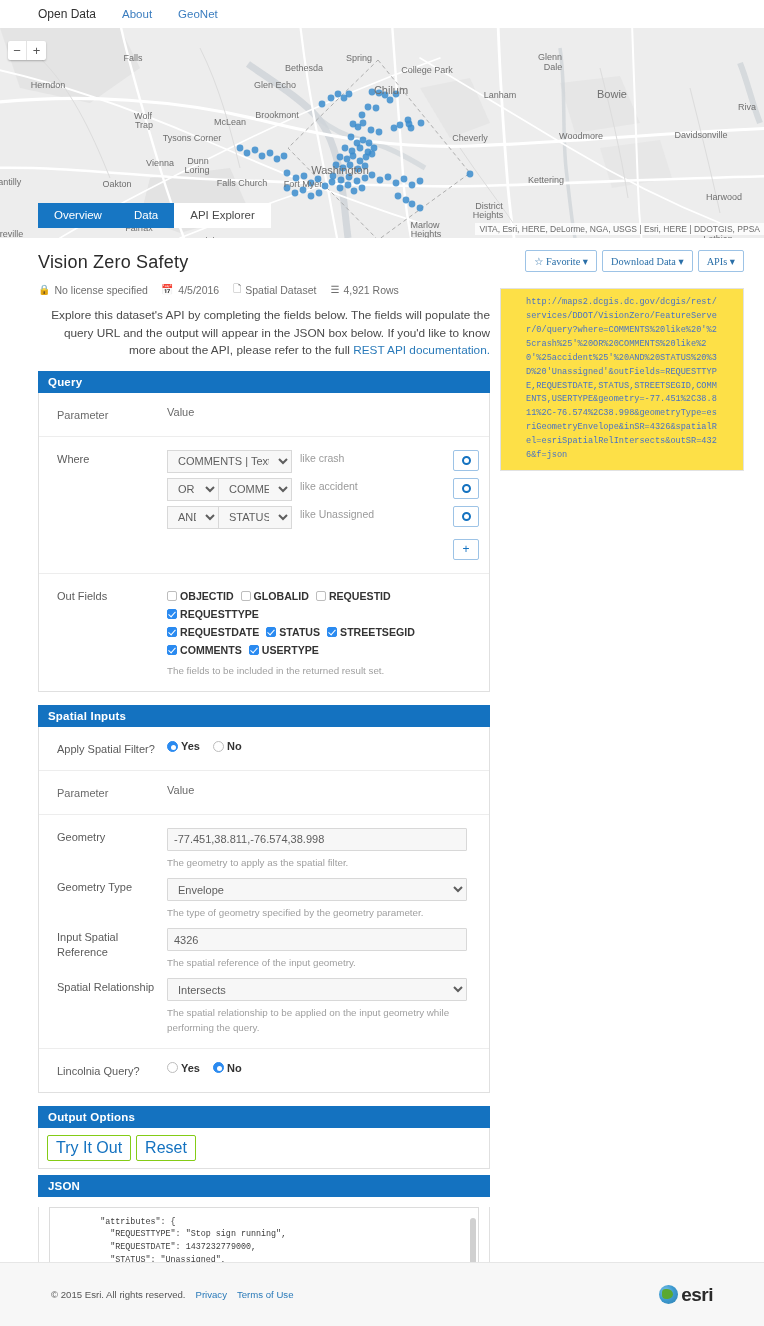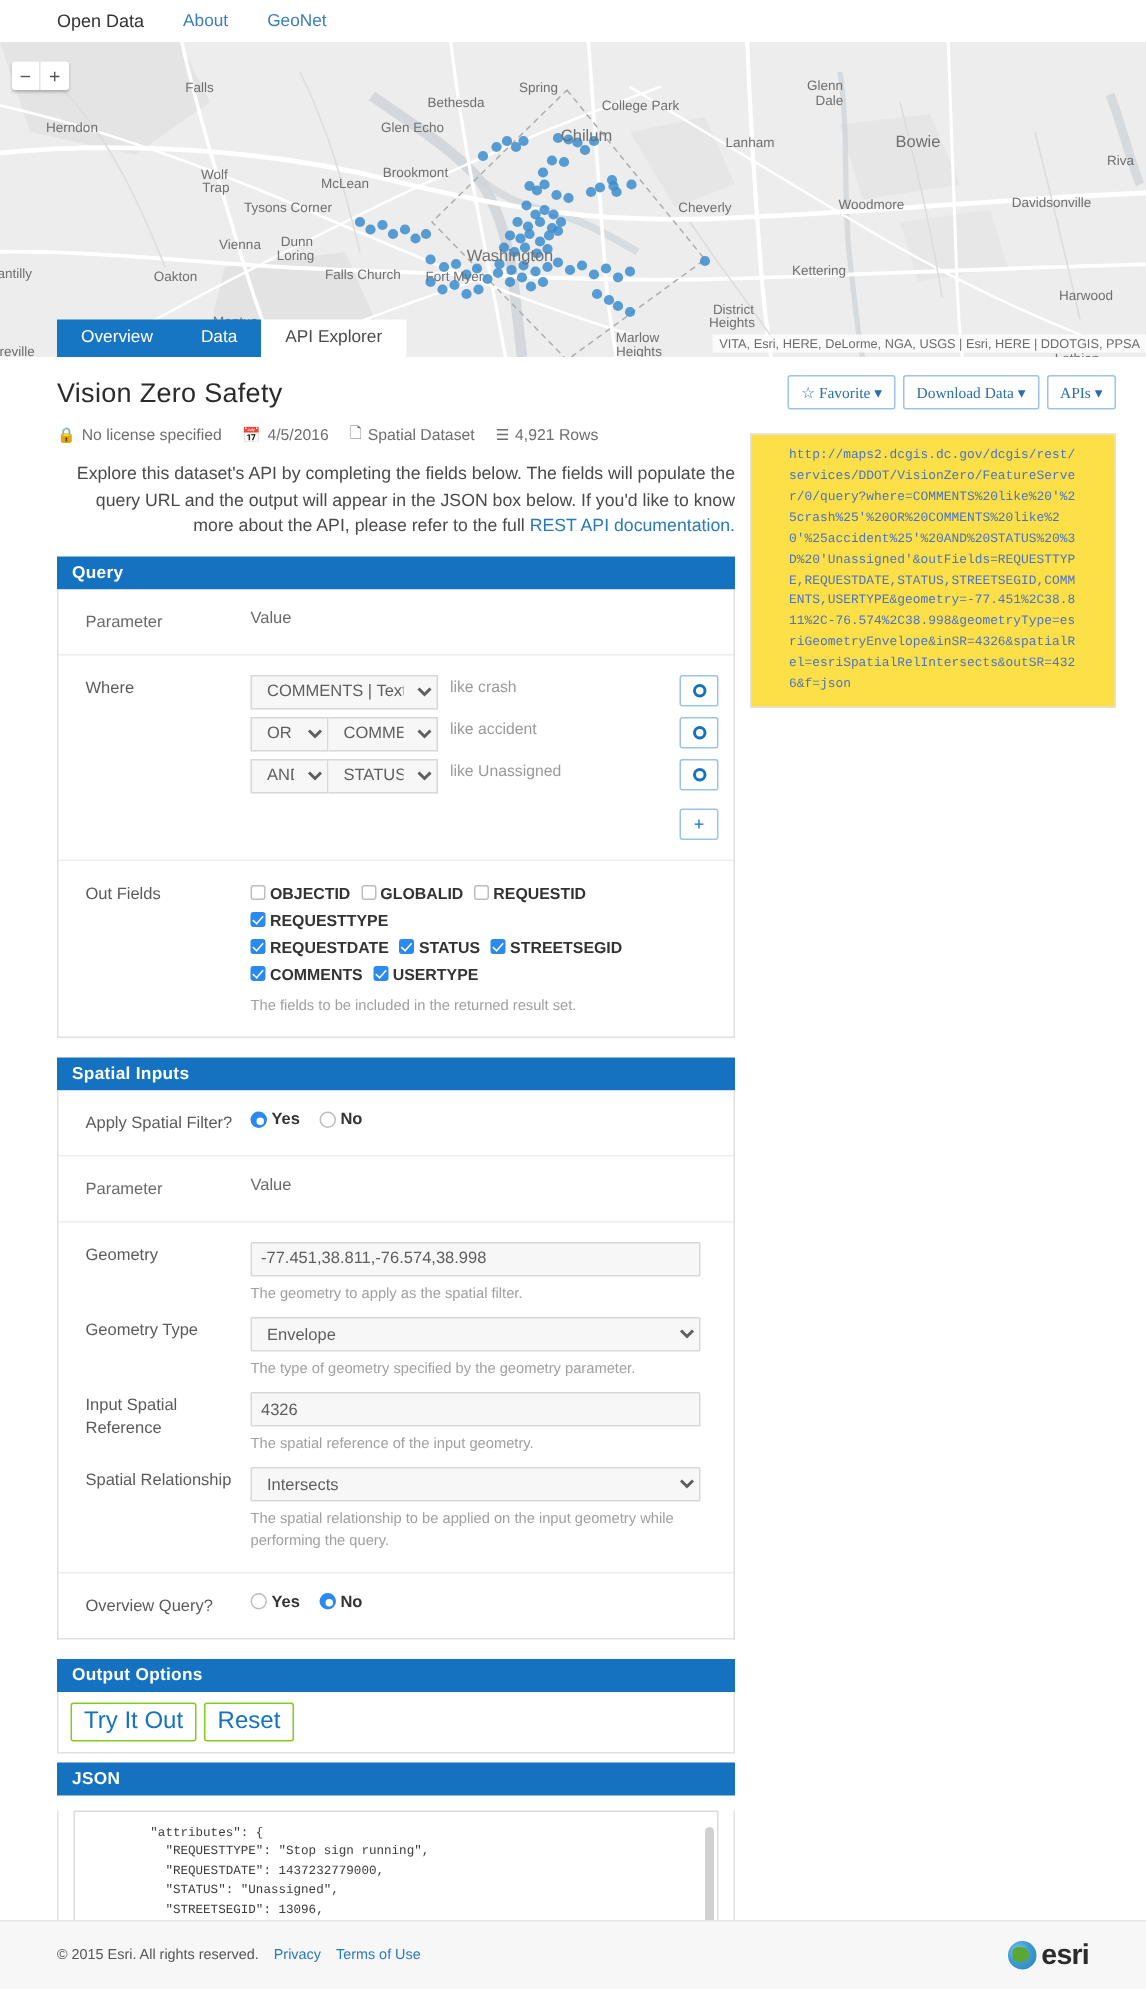--- a/index.html
+++ b/index.html
@@ -37,21 +37,21 @@
   .zoomctl div {
     width:19px; height:19px; display:flex; align-items:center; justify-content:center;
     font-size:13px; color:#555; cursor:pointer;
   }
   .zoomctl div:first-child { border-right:1px solid #e3e3e3; }
   .attrib {
     position:absolute; right:0; bottom:3px; z-index:5;
     background:rgba(255,255,255,.78); font-size:8.5px; color:#6b6b6b;
     padding:1px 4px; white-space:nowrap;
   }
-  .tabs { position:absolute; left:38px; bottom:0; display:flex; z-index:6; }
+  .tabs { position:absolute; left:38px; bottom:10px; display:flex; z-index:6; }
   .tab {
     padding:7px 16px; font-size:11.5px; cursor:pointer; line-height:1;
   }
   .tab.blue { background:#1776c3; color:#fff; }
   .tab.active { background:#fff; color:#4a4a4a; }
 
   
   .content { display:flex; padding:0 20px 0 0; }
   .left { width:490px; padding:14px 0 0 38px; }
   .right { width:254px; padding:12px 0 0 10px; }
@@ -161,23 +161,23 @@
   }
   h2.qstitle { font-size:15px; font-weight:400; margin:0 0 9px 0; color:#2b2b2b;}
   .urlbox {
     border:1px solid #e2e2e2; background:#fde047; padding:7px 25px;
     font-family:"Liberation Mono", monospace; font-size:8.6px; line-height:1.62;
     color:#4a73c4; word-break:break-all; white-space:pre-wrap;
   }
 
   
   .footer {
-    position:absolute; left:0; bottom:0; width:764px; height:46px;
+    position:absolute; left:0; bottom:0; width:764px; height:64px;
     background:#f7f7f7; border-top:1px solid #e6e6e6;
-    display:flex; align-items:center; padding:0 38px;
+    display:flex; align-items:center; padding:0 51px;
   }
   .footer .ftxt { font-size:9.6px; color:#555; }
   .footer a { color:#2a7ab9; text-decoration:none; font-size:9.6px; margin-left:10px;}
   .esrilogo { margin-left:auto; display:flex; align-items:center; gap:3px; }
   .esrilogo .globe {
     width:19px; height:19px; border-radius:50%;
     background:radial-gradient(circle at 35% 35%, #7fc7e8 0%, #3e9bd1 45%, #2f7fae 100%);
     position:relative; overflow:hidden;
   }
   .esrilogo .globe:after {
@@ -547,21 +547,21 @@
             <div class="lbl">Spatial Relationship</div>
             <div class="val">
               <select class="sel fullsel">
                 <option>Intersects</option>
               </select>
               <div class="help">The spatial relationship to be applied on the input geometry while performing the query.</div>
             </div>
           </div>
 
           <div class="row" style="border-top:1px solid #ededed">
-            <div class="lbl">Overview Query?</div>
+            <div class="lbl">Lincolnia Query?</div>
             <div class="val">
               <div class="radiowrap">
                 <span class="radio"></span>
                 <span>Yes</span>
                 <span class="sp"></span>
                 <span class="radio on"></span>
                 <span>No</span>
               </div>
             </div>
           </div>

